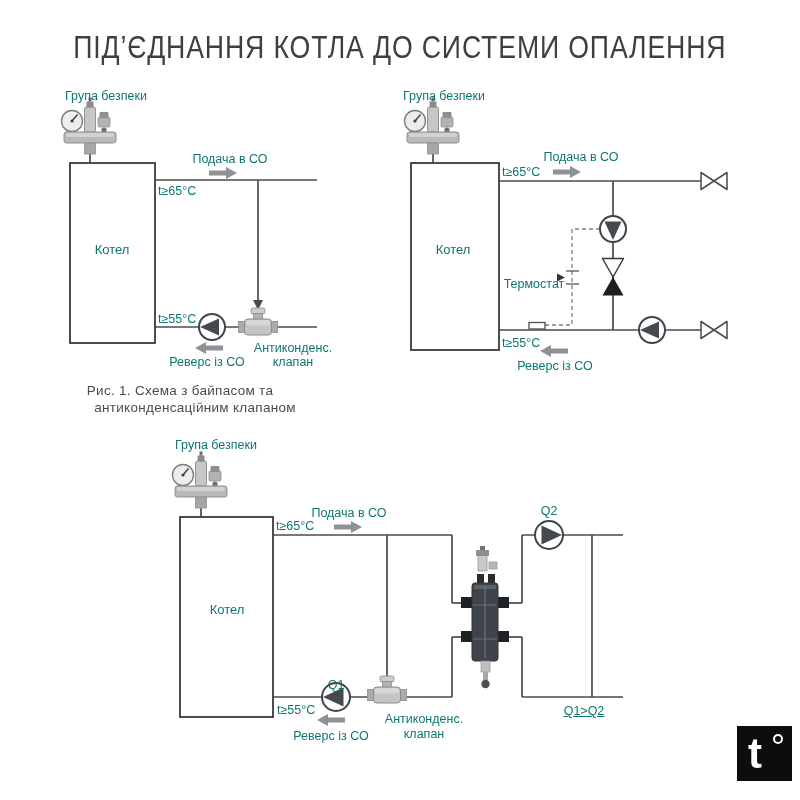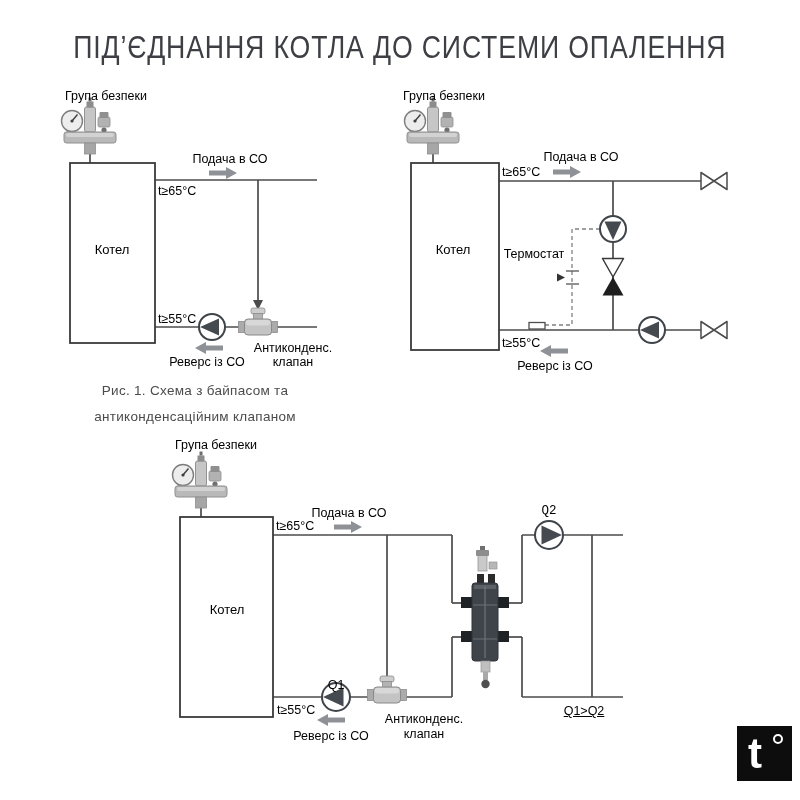--- a/index.html
+++ b/index.html
@@ -4,21 +4,21 @@
 <style>
   html,body{margin:0;padding:0;}
   body{width:800px;height:800px;background:#ffffff;position:relative;overflow:hidden;
        font-family:"Liberation Sans",sans-serif;}
   .stage{position:absolute;inset:0;width:800px;height:684px;}
   svg.piping{position:absolute;left:0;top:0;}
   .title{position:absolute;left:0;top:31px;width:800px;text-align:center;
          font-size:31px;line-height:34px;font-weight:500;color:#3d3f44;
          letter-spacing:1px;white-space:nowrap;}
   .title .squeeze{display:inline-block;transform:scaleX(.86);transform-origin:50% 50%;}
-  .lbl{position:absolute;font-size:12.5px;line-height:14px;color:#000000;white-space:nowrap;}
+  .lbl{position:absolute;font-size:12.5px;line-height:14px;color:#0f766e;white-space:nowrap;}
   .ctr{transform:translateX(-50%);text-align:center;}
   .cap{position:absolute;font-size:13.5px;line-height:17px;color:#4b4b4b;
        letter-spacing:.3px;white-space:nowrap;transform:translateX(-50%);}
   .logo{position:absolute;left:737px;top:726px;width:55px;height:55px;background:#0d0d0d;}
   .logo .t{position:absolute;left:11px;top:2px;color:#ffffff;font-size:42px;
            line-height:52px;font-weight:bold;}
   .logo .deg{position:absolute;top:8px;right:9px;width:6px;height:6px;
              border:2px solid #ffffff;border-radius:50%;}
 </style>
 </head>
@@ -173,37 +173,37 @@
   <div class="title"><span class="squeeze">ПІД’ЄДНАННЯ КОТЛА ДО СИСТЕМИ ОПАЛЕННЯ</span></div>
 
   <span class="lbl" style="left:65px;top:89px;">Група безпеки</span>
   <span class="lbl ctr" style="left:112px;top:243px;font-size:13px;">Котел</span>
   <span class="lbl ctr" style="left:230px;top:152px;">Подача в СО</span>
   <span class="lbl" style="left:158px;top:184px;">t≥65°C</span>
   <span class="lbl" style="left:158px;top:312px;">t≥55°C</span>
   <span class="lbl ctr" style="left:207px;top:355px;">Реверс із СО</span>
   <span class="lbl ctr" style="left:293px;top:341px;">Антиконденс.</span>
   <span class="lbl ctr" style="left:293px;top:355px;">клапан</span>
-  <span class="cap" style="left:195px;top:382px;">Рис. 1. Схема з байпасом та</span>
-  <span class="cap" style="left:195px;top:408px;">антиконденсаційним клапаном</span>
+  <span class="cap" style="left:180px;top:382px;">Рис. 1. Схема з байпасом та</span>
+  <span class="cap" style="left:195px;top:399px;">антиконденсаційним клапаном</span>
 
   <span class="lbl" style="left:403px;top:89px;">Група безпеки</span>
   <span class="lbl ctr" style="left:453px;top:243px;font-size:13px;">Котел</span>
   <span class="lbl ctr" style="left:581px;top:150px;">Подача в СО</span>
   <span class="lbl" style="left:502px;top:165px;">t≥65°C</span>
-  <span class="lbl ctr" style="left:534px;top:247px;">Термостат</span>
+  <span class="lbl ctr" style="left:534px;top:277px;">Термостат</span>
   <span class="lbl" style="left:502px;top:336px;">t≥55°C</span>
   <span class="lbl ctr" style="left:555px;top:359px;">Реверс із СО</span>
 
   <span class="lbl" style="left:175px;top:438px;">Група безпеки</span>
   <span class="lbl ctr" style="left:227px;top:603px;font-size:13px;">Котел</span>
   <span class="lbl ctr" style="left:349px;top:506px;">Подача в СО</span>
   <span class="lbl" style="left:276px;top:519px;">t≥65°C</span>
   <span class="lbl ctr" style="left:336px;top:665px;margin-top:13px;">Q1</span>
-  <span class="lbl ctr" style="left:549px;top:504px;font-family:Liberation Mono, monospace;">Q2</span>
+  <span class="lbl ctr" style="left:549px;top:504px;">Q2</span>
   <span class="lbl" style="left:277px;top:703px;">t≥55°C</span>
   <span class="lbl ctr" style="left:331px;top:729px;">Реверс із СО</span>
   <span class="lbl ctr" style="left:424px;top:712px;">Антиконденс.</span>
   <span class="lbl ctr" style="left:424px;top:727px;">клапан</span>
   <span class="lbl ctr" style="left:584px;top:704px;text-decoration:underline;">Q1&gt;Q2</span>
 
   <div class="logo">
     <span class="t">t</span>
     <span class="deg"></span>
   </div>

